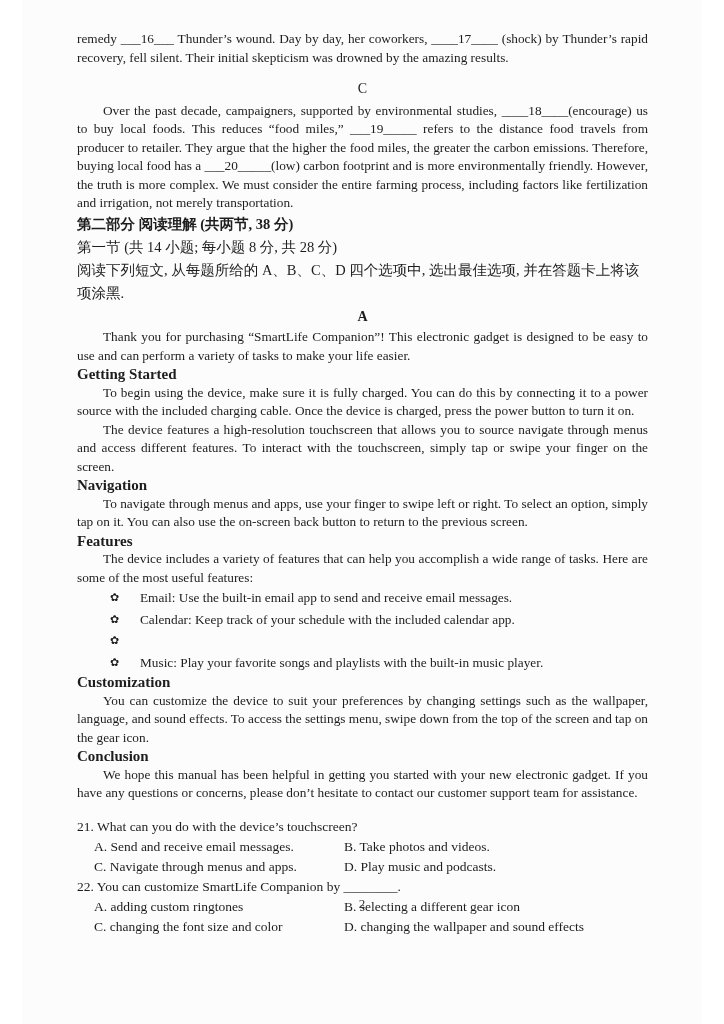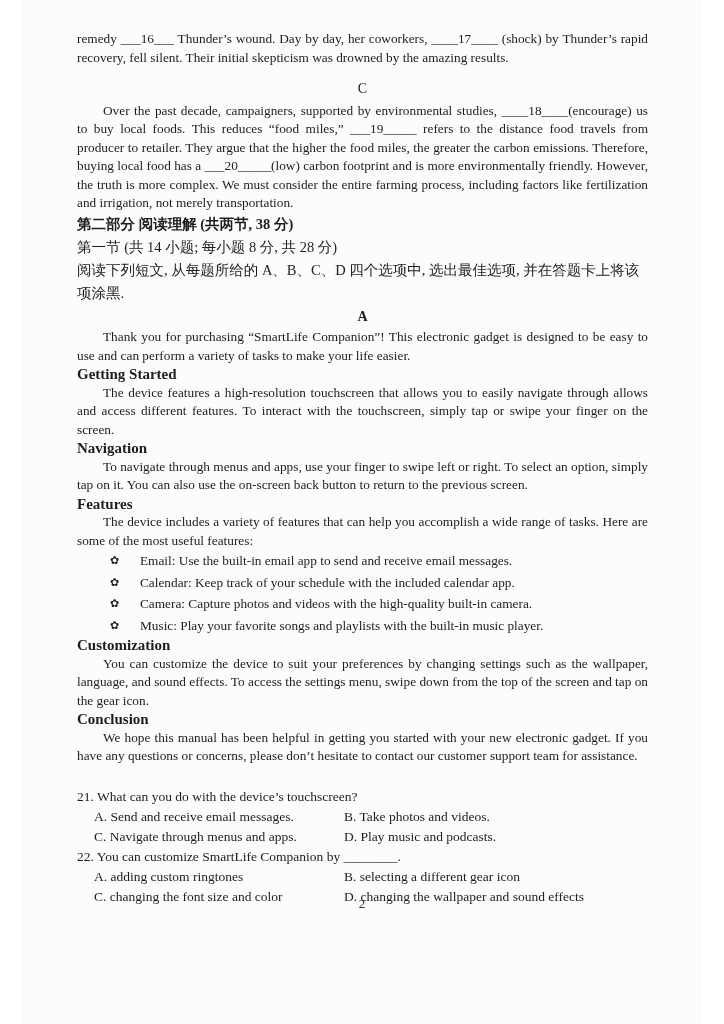--- a/index.html
+++ b/index.html
@@ -48,21 +48,21 @@
     line-height: 21.5px;
     margin: 0;
   }
   .bullet-glyph {
     display: inline-block;
     width: 30px;
     margin-left: 33px;
     font-size: 11px;
     text-align: left;
   }
-  .q-area { margin-top: 21px; }
+  .q-area { margin-top: 14px; }
   .q-stem {
     font-size: 13.5px;
     line-height: 20px;
     margin: 0;
   }
   .q-options {
     display: grid;
     grid-template-columns: 250px auto;
     margin-left: 17px;
     font-size: 13.5px;
@@ -93,40 +93,40 @@
     <p class="cn cn-bold">第二部分  阅读理解 (共两节, 38 分)</p>
     <p class="cn">第一节 (共 14 小题; 每小题 8 分, 共 28 分)</p>
     <p class="cn">阅读下列短文, 从每题所给的 A、B、C、D 四个选项中, 选出最佳选项, 并在答题卡上将该项涂黑.</p>
   </div>
 
   <div class="center-label bold">A</div>
 
   <p class="body-text ind">Thank you for purchasing “SmartLife Companion”! This electronic gadget is designed to be easy to use and can perform a variety of tasks to make your life easier.</p>
 
   <p class="sec-heading">Getting Started</p>
+  <p class="body-text ind">To begin using the device, make sure it is fully charged. You can do this by connecting it to a power source with the included charging cable. Once the device is charged, press the power button to turn it on.</p>
 
-  <p class="body-text ind">The device features a high-resolution touchscreen that allows you to easily navigate through allows and access different features. To interact with the touchscreen, simply tap or swipe your finger on the screen.</p>
+  <p class="body-text ind">The device features a high-resolution touchscreen that allows you to source navigate through menus and access different features. To interact with the touchscreen, simply tap or swipe your finger on the screen.</p>
 
   <p class="sec-heading">Navigation</p>
   <p class="body-text ind">To navigate through menus and apps, use your finger to swipe left or right. To select an option, simply tap on it. You can also use the on-screen back button to return to the previous screen.</p>
 
   <p class="sec-heading">Features</p>
   <p class="body-text ind">The device includes a variety of features that can help you accomplish a wide range of tasks. Here are some of the most useful features:</p>
 
   <div class="bullet-row">
     <span class="bullet-glyph">✿</span>
     <span>Email: Use the built-in email app to send and receive email messages.</span>
   </div>
   <div class="bullet-row">
     <span class="bullet-glyph">✿</span>
     <span>Calendar: Keep track of your schedule with the included calendar app.</span>
   </div>
   <div class="bullet-row">
     <span class="bullet-glyph">✿</span>
-    <span>Camera: Capture photos and videos with the high-quality built-in camera.</span>
   </div>
   <div class="bullet-row">
     <span class="bullet-glyph">✿</span>
     <span>Music: Play your favorite songs and playlists with the built-in music player.</span>
   </div>
 
   <p class="sec-heading">Customization</p>
   <p class="body-text ind">You can customize the device to suit your preferences by changing settings such as the wallpaper, language, and sound effects. To access the settings menu, swipe down from the top of the screen and tap on the gear icon.</p>
 
   <p class="sec-heading">Conclusion</p>

